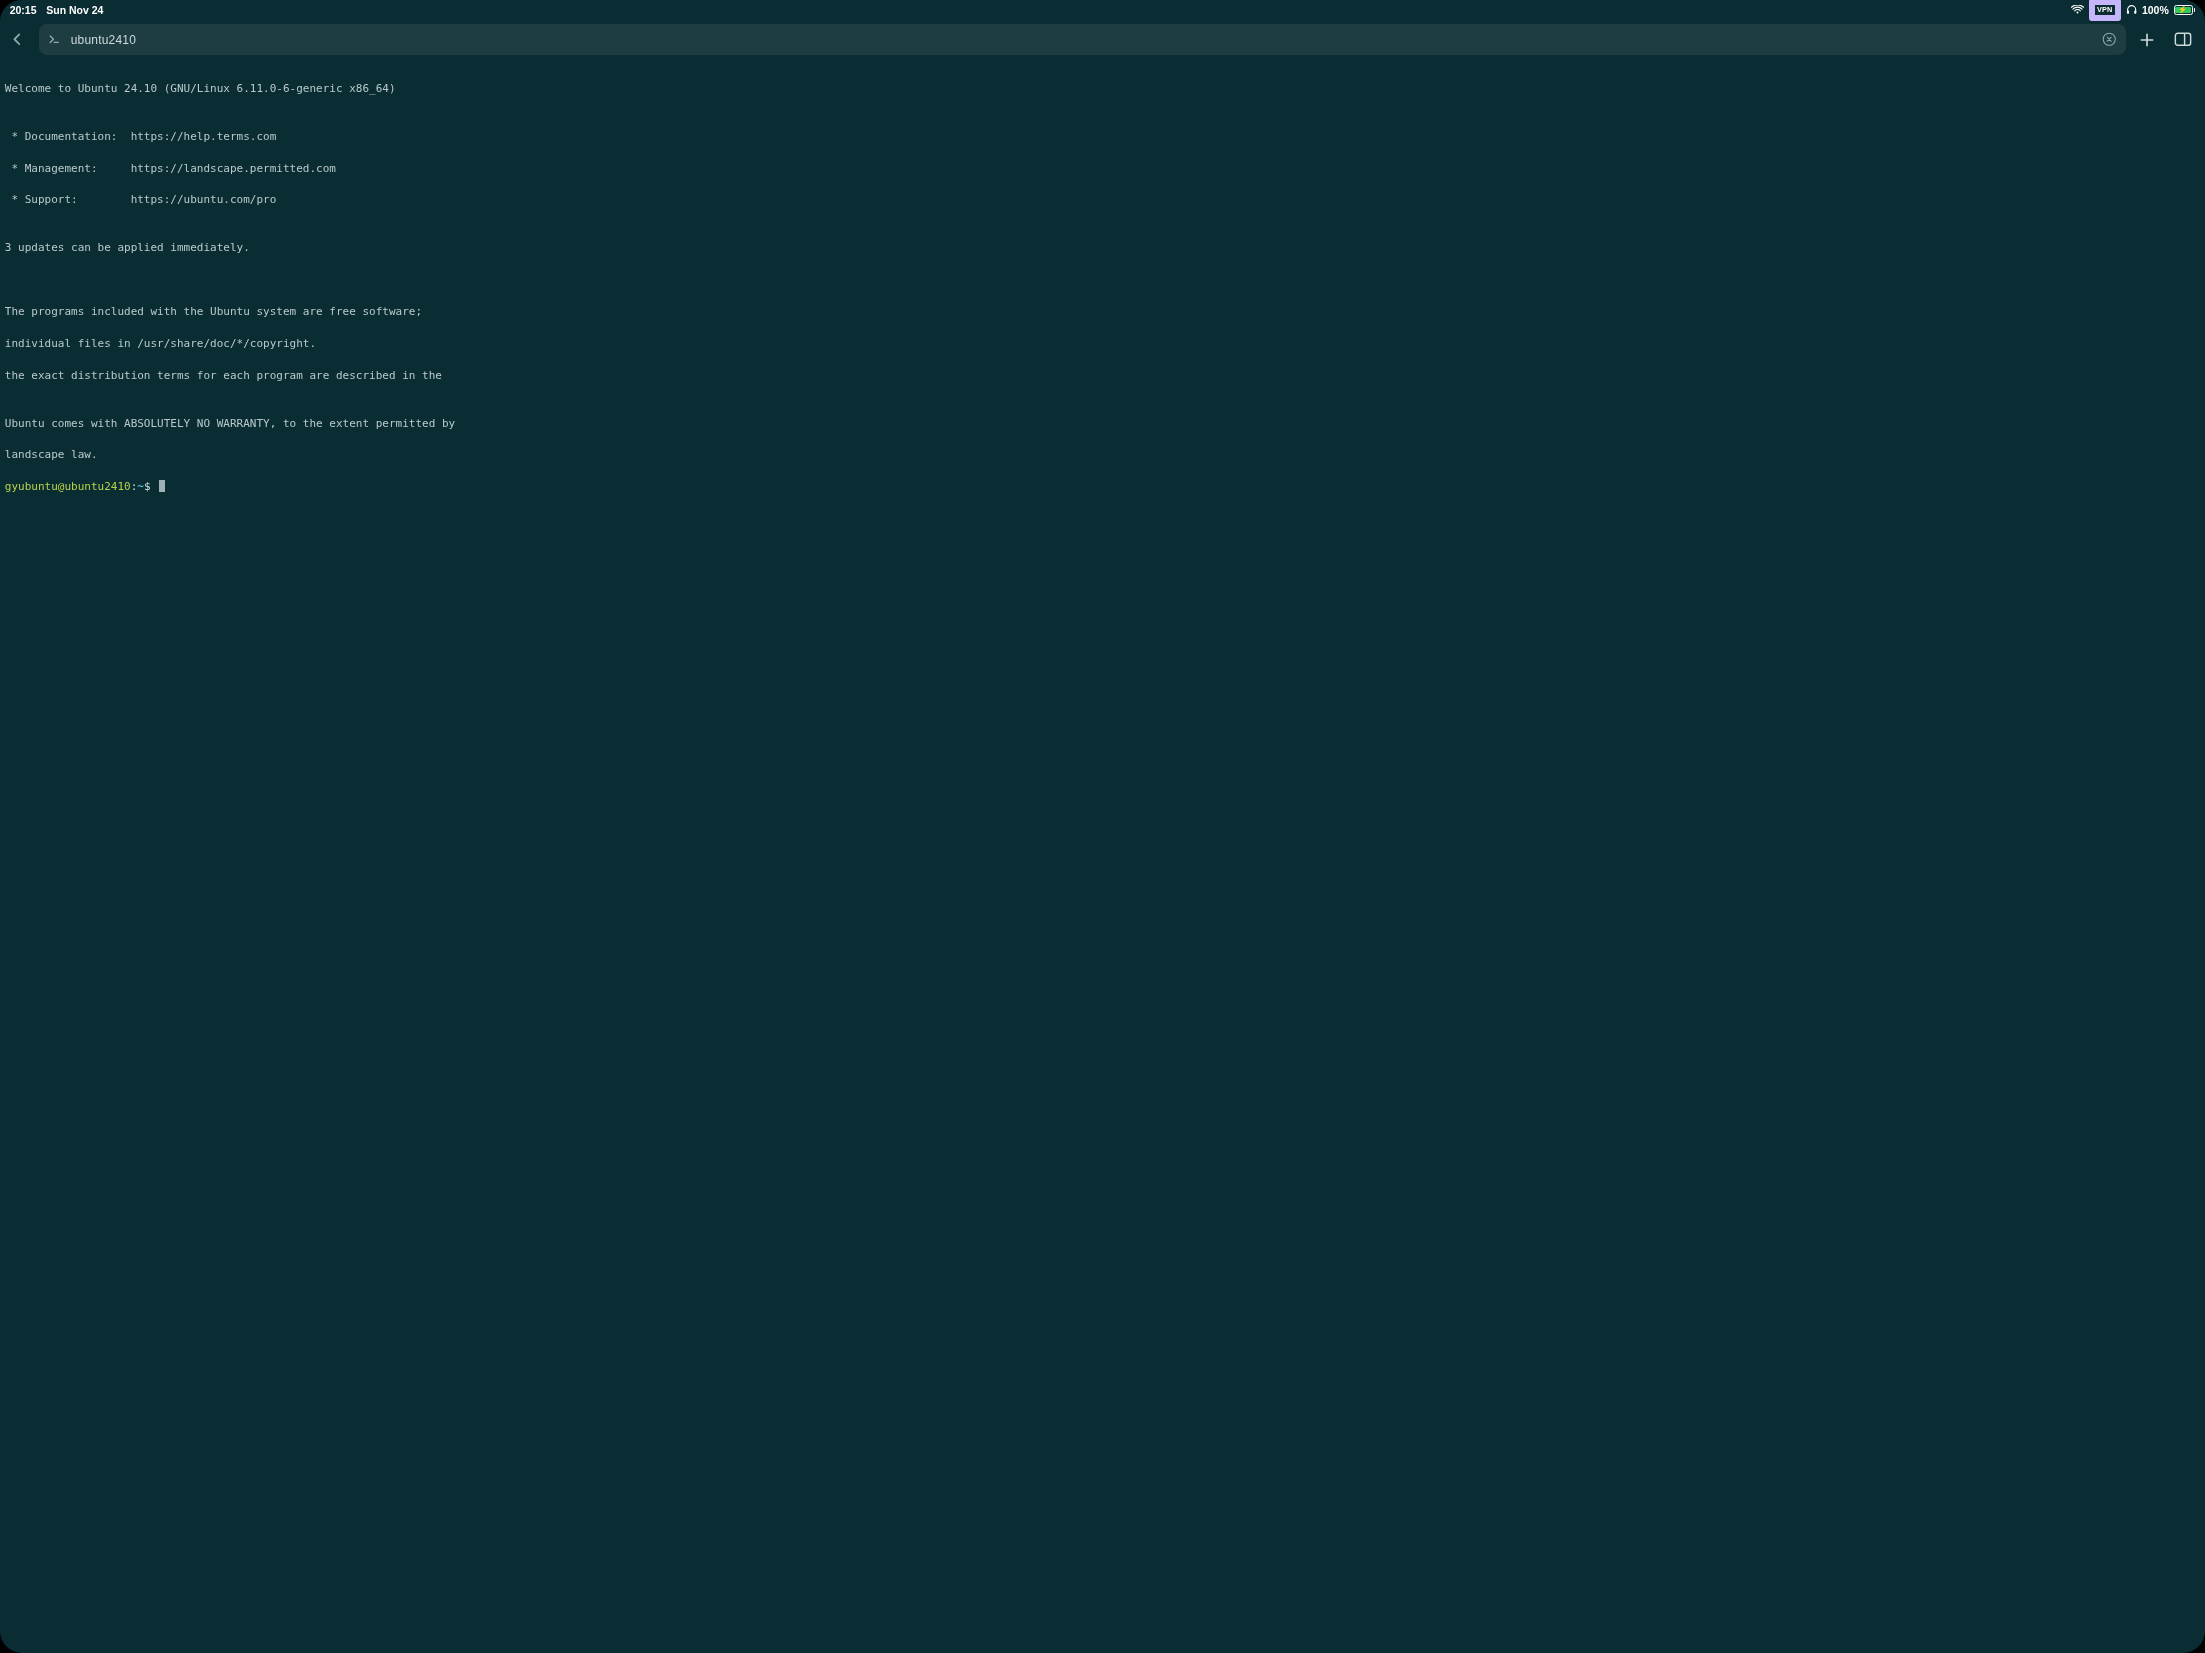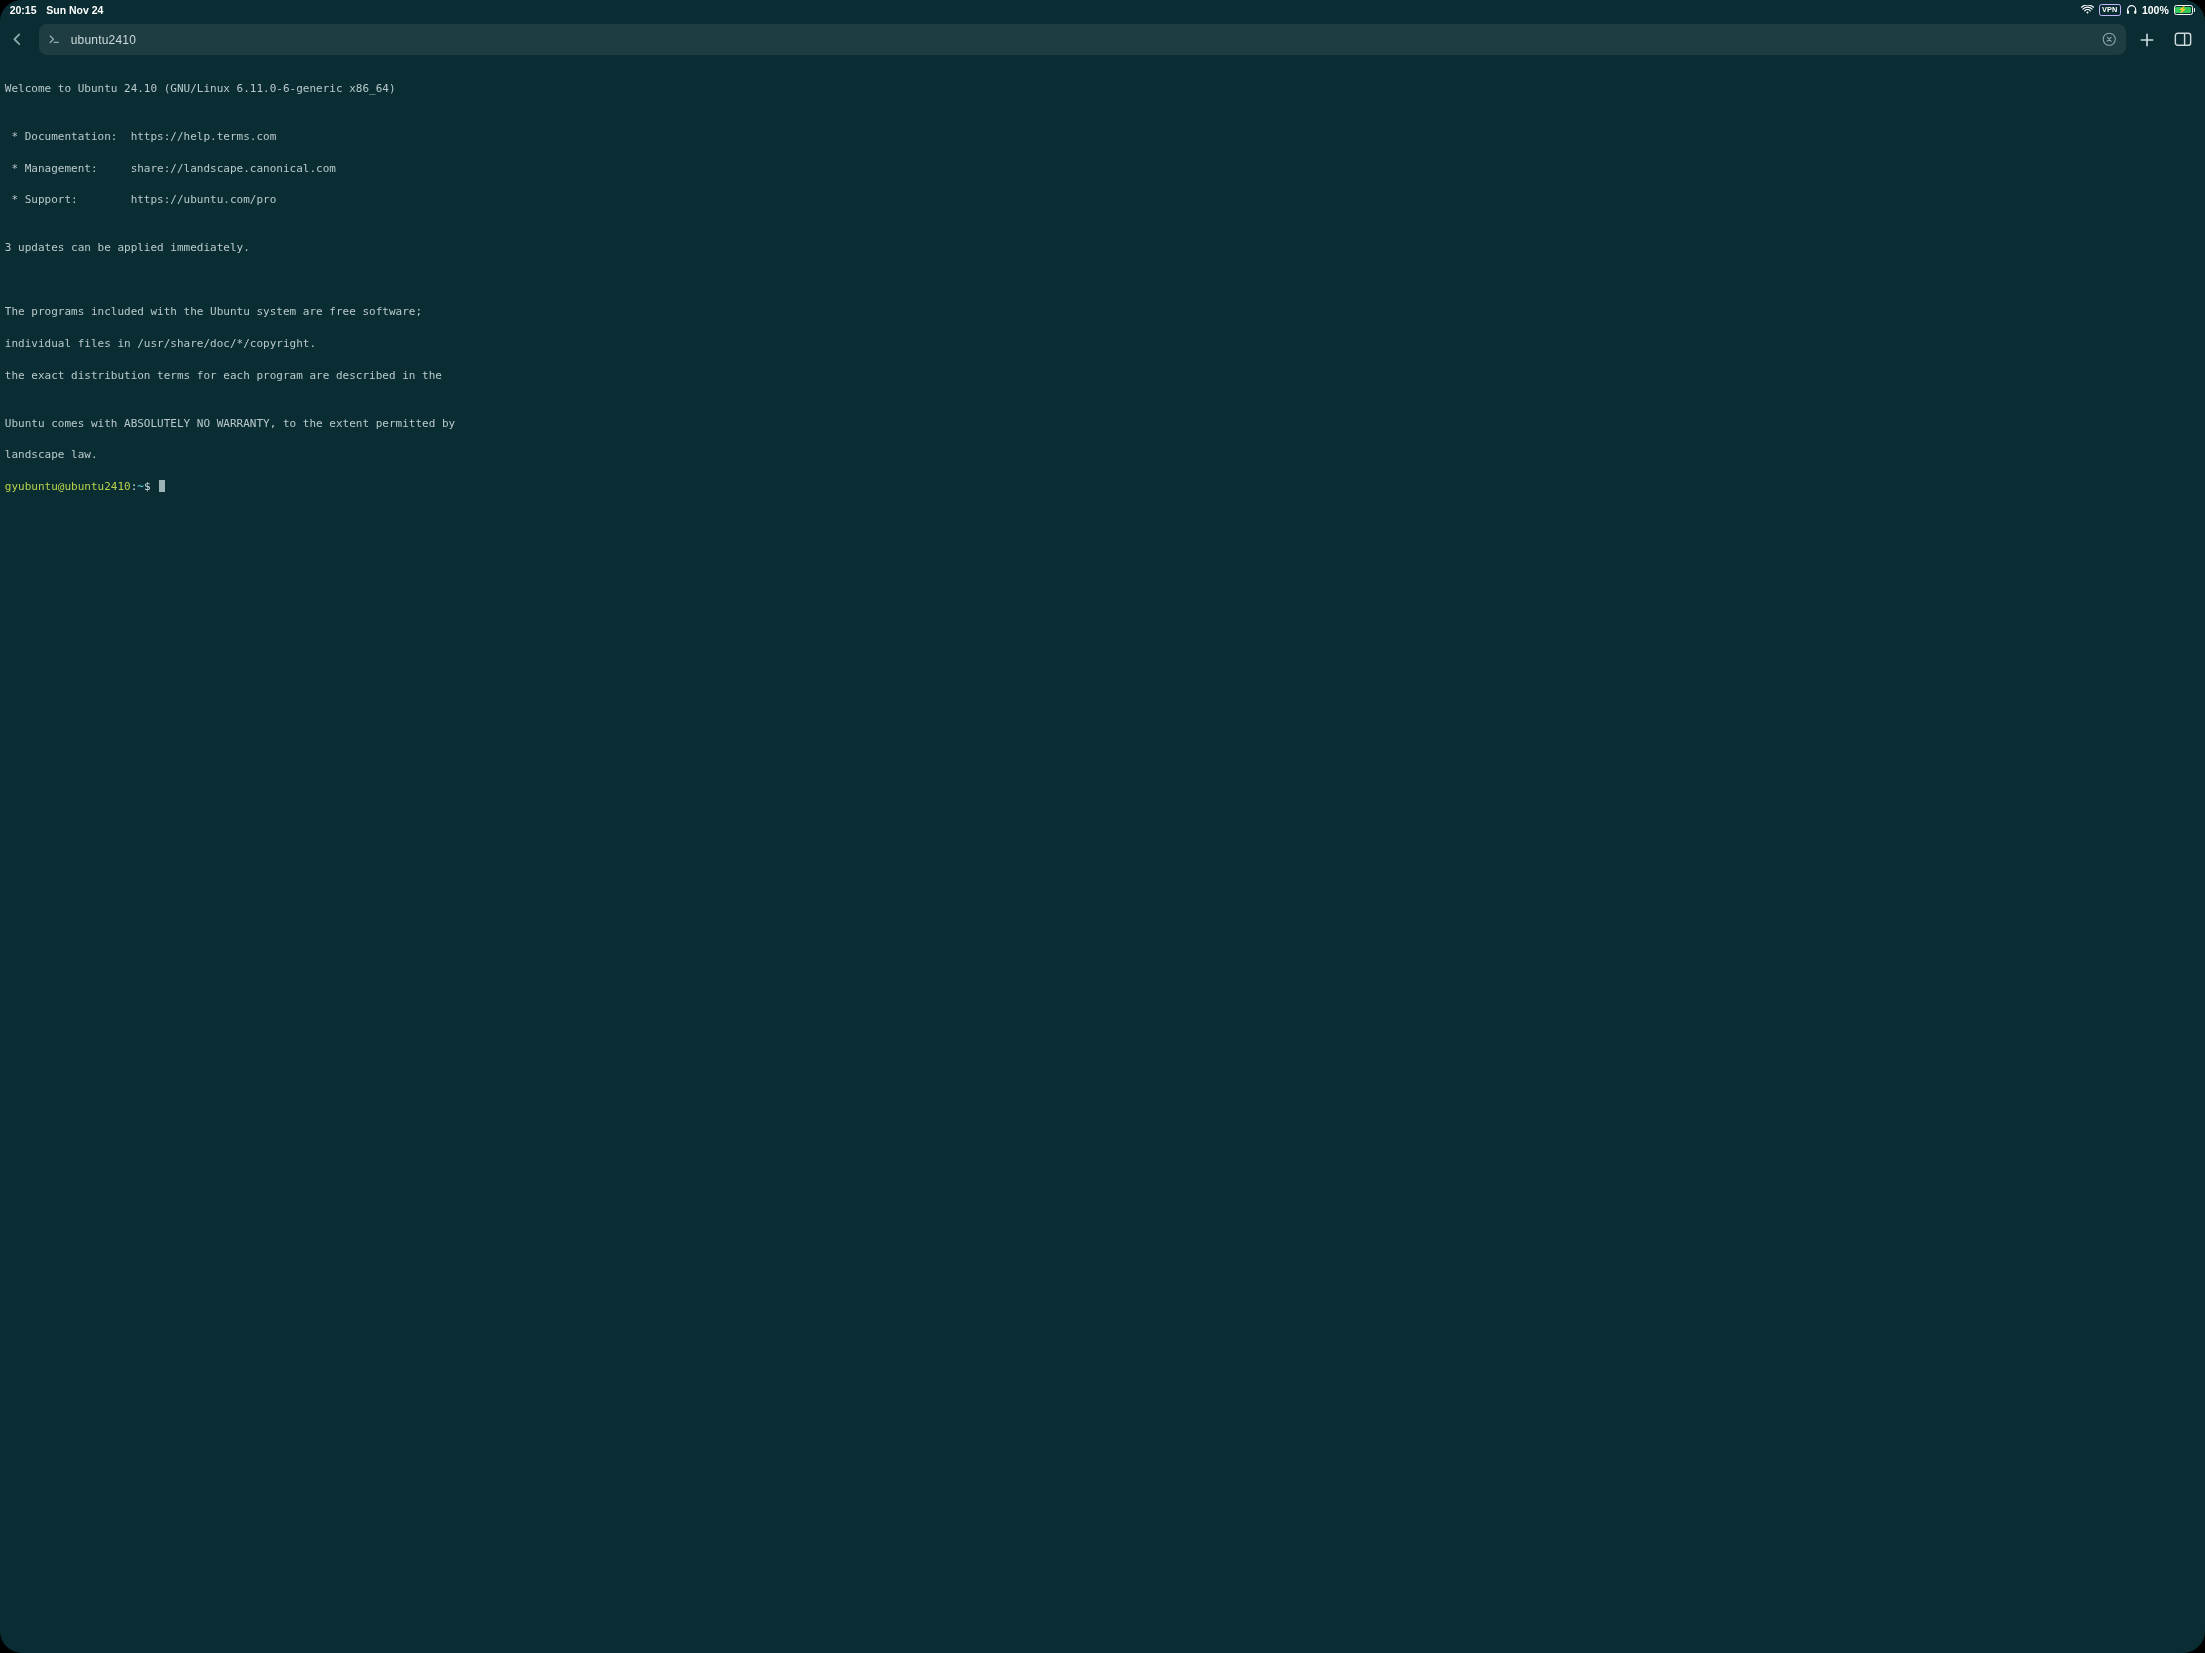--- a/index.html
+++ b/index.html
@@ -43,21 +43,21 @@
   }
   .status-right {
     display: flex;
     align-items: center;
     gap: 4.8px;
   }
   .status-icon svg {
     display: block;
   }
   .vpn-badge {
-    border: 1px solid #c4b5fd;
+    border: 6px solid #c4b5fd;
     border-radius: 2.4px;
     padding: 0 2.4px;
     font-size: 7.3px;
     font-weight: 700;
     letter-spacing: 0.2px;
     line-height: 9.7px;
   }
   .battery {
     display: flex;
     align-items: center;
@@ -267,21 +267,21 @@
         <rect x="1.5" y="1.5" width="19" height="15" rx="3" stroke="currentColor" stroke-width="1.8"></rect>
         <line x1="13" y1="2" x2="13" y2="16" stroke="currentColor" stroke-width="1.8"></line>
       </svg>
     </div>
   </div>
 
   <div class="terminal">
 <div class="term-line">Welcome to Ubuntu 24.10 (GNU/Linux 6.11.0-6-generic x86_64)</div>
 <div class="term-line"></div>
 <div class="term-line"> * Documentation:  https://help.terms.com</div>
-<div class="term-line"> * Management:     share://landscape.canonical.com</div>
+<div class="term-line"> * Management:     https://landscape.permitted.com</div>
 <div class="term-line"> * Support:        https://ubuntu.com/pro</div>
 <div class="term-line"></div>
 <div class="term-line">3 updates can be applied immediately.</div>
 <div class="term-line"></div>
 <div class="term-line"></div>
 <div class="term-line">The programs included with the Ubuntu system are free software;</div>
 <div class="term-line">individual files in /usr/share/doc/*/copyright.</div>
 <div class="term-line">the exact distribution terms for each program are described in the</div>
 <div class="term-line"></div>
 <div class="term-line">Ubuntu comes with ABSOLUTELY NO WARRANTY, to the extent permitted by</div>

